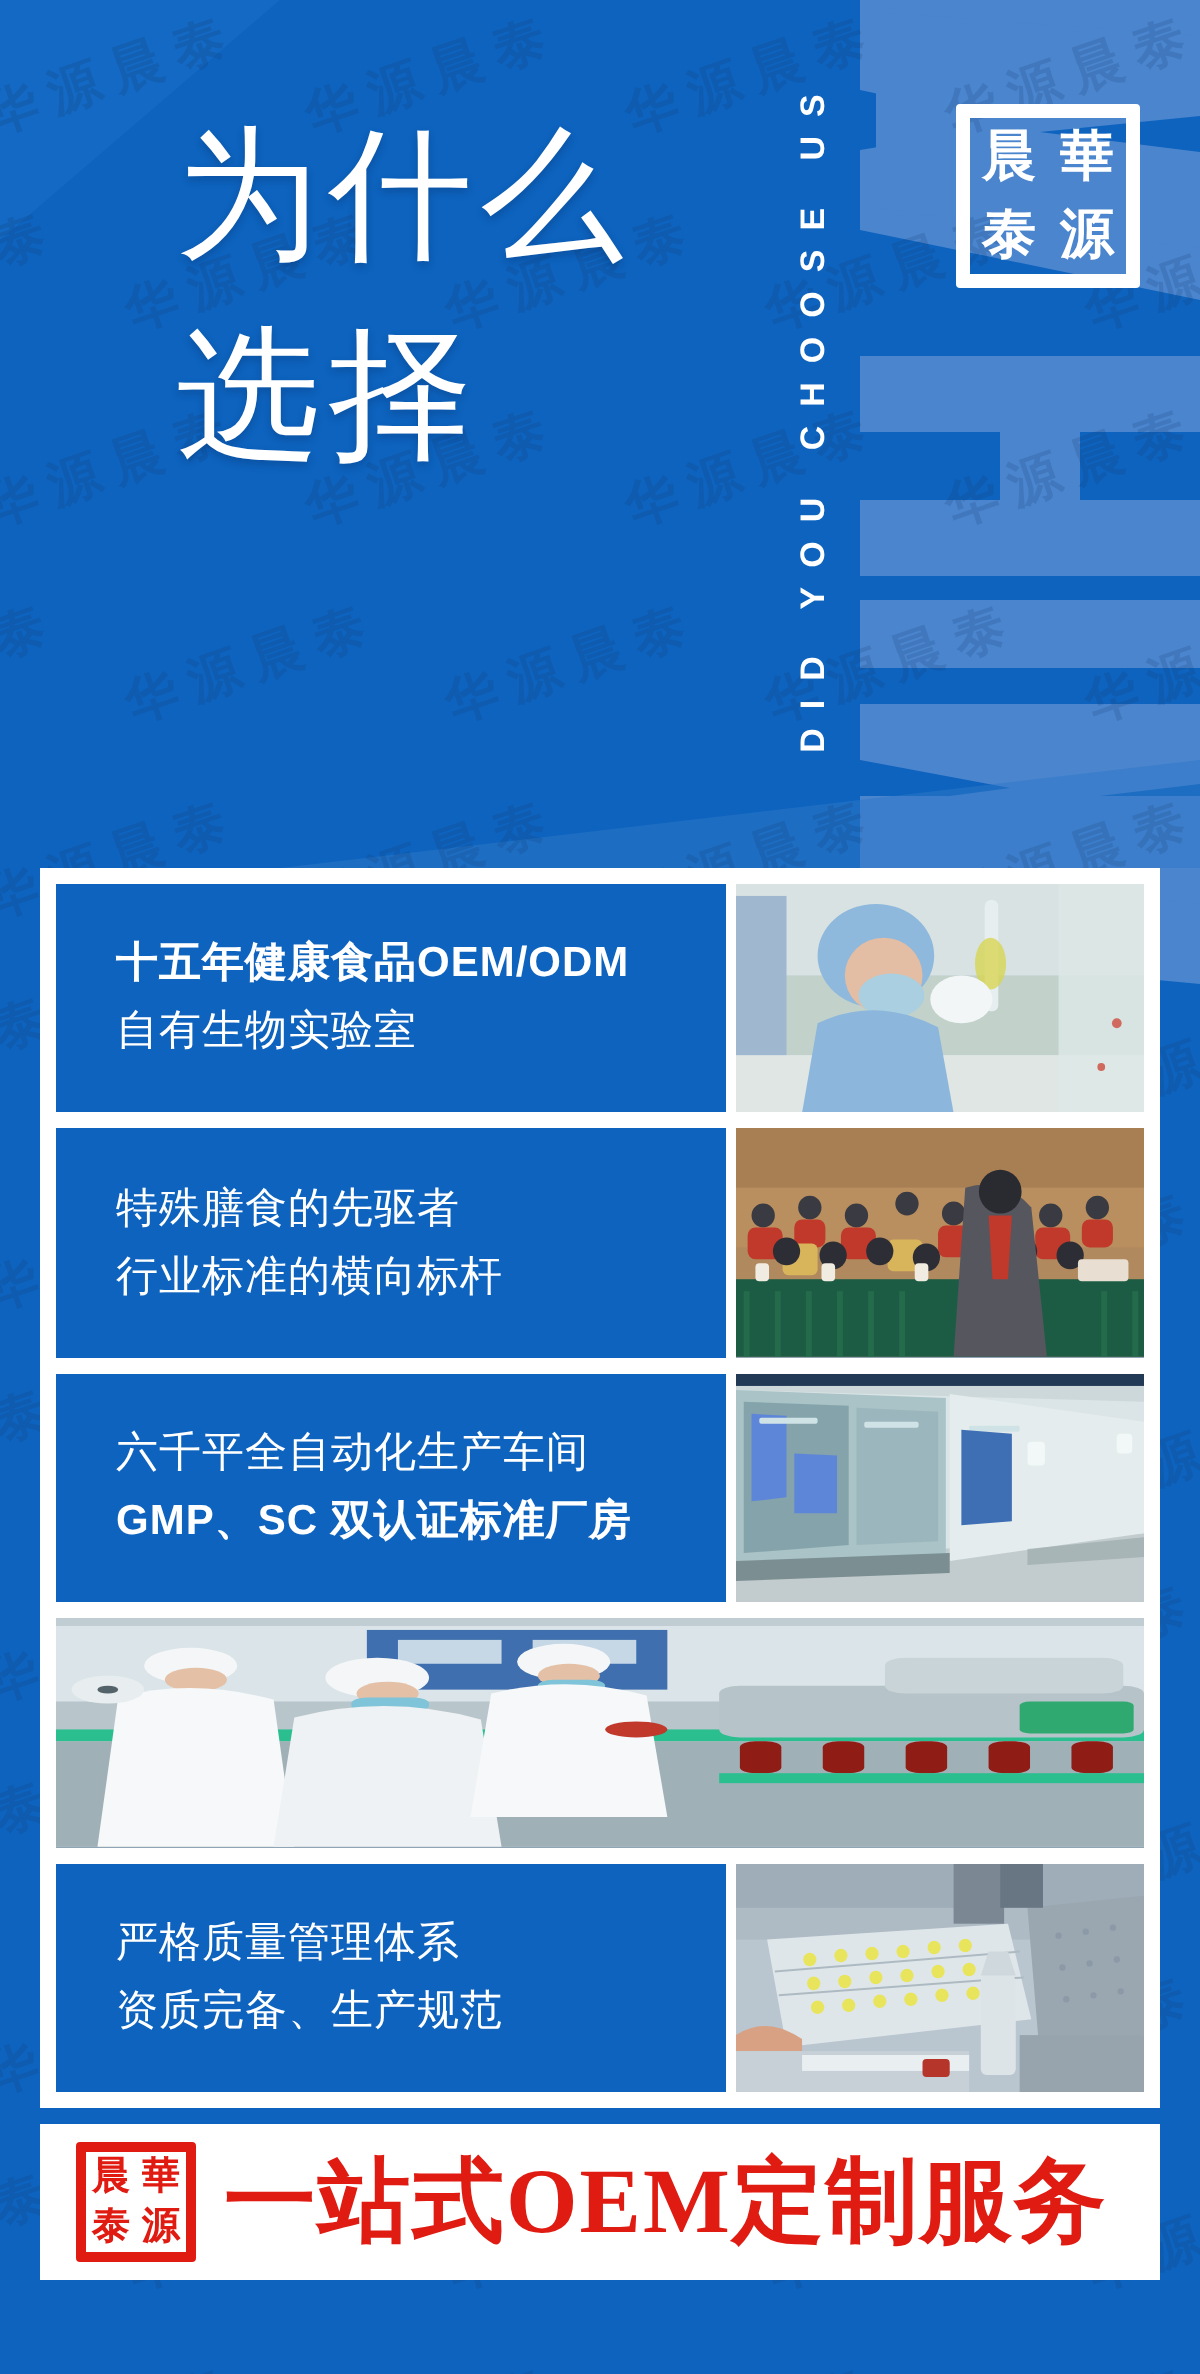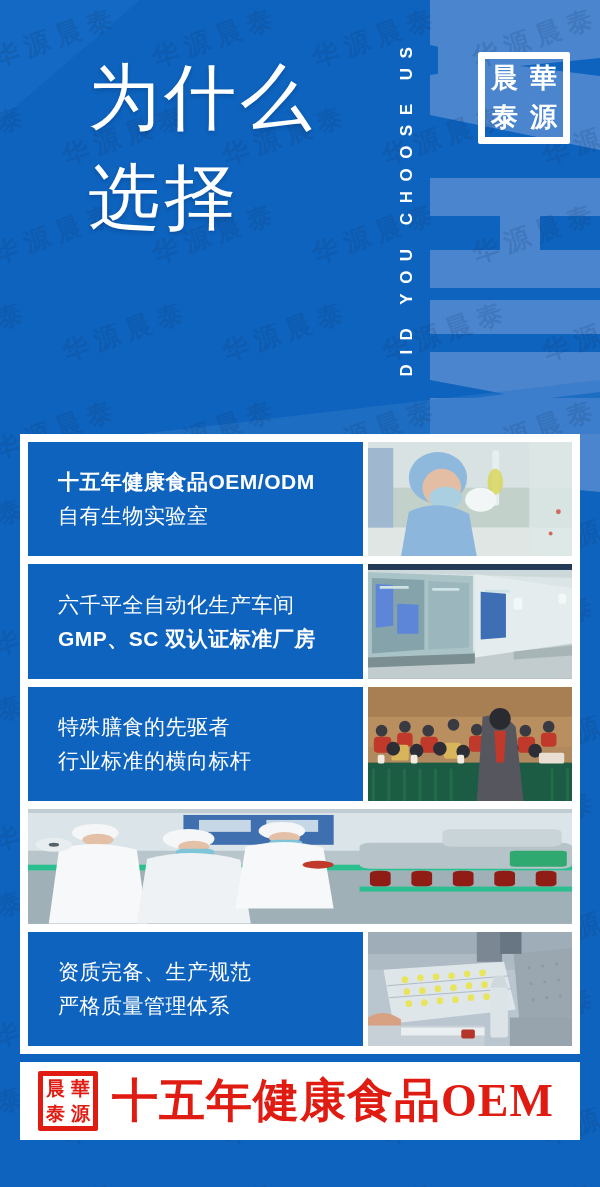--- a/index.html
+++ b/index.html
@@ -314,52 +314,20 @@
       <ellipse cx="131" cy="40" rx="8" ry="13" fill="#d8d44a" opacity=".75"></ellipse>
       <ellipse cx="116" cy="58" rx="16" ry="12" fill="#f2f6f7"></ellipse>
       <rect x="166" y="0" width="44" height="115" fill="#dde9e6" opacity=".8"></rect>
       <circle cx="196" cy="70" r="2.5" fill="#d06a5e"></circle>
       <circle cx="188" cy="92" r="2" fill="#d06a5e"></circle>
     </svg>
         </div>
       </div>
       <div class="card">
         <div class="card-text">
-          <div class="line">六千平全自动化生产车间</div>
-          <div class="line bold">GMP、SC 双认证标准厂房</div>
-        </div>
-        <div class="card-photo">
-    <svg viewBox="0 0 210 115" preserveAspectRatio="none">
-      <rect width="210" height="115" fill="#dbe4e6"></rect>
-      <polygon points="0,0 210,0 210,14 0,8" fill="#cdd8da"></polygon>
-      <polygon points="0,96 210,80 210,115 0,115" fill="#c2ccce"></polygon>
-      <polygon points="110,10 210,24 210,80 110,94" fill="#e4eced"></polygon>
-      <polygon points="0,8 108,12 108,92 0,98" fill="#a9c3c7"></polygon>
-      <polygon points="4,14 58,16 58,86 4,90" fill="#7e9ea6" opacity=".85"></polygon>
-      <polygon points="62,17 104,19 104,84 62,86" fill="#9ab4bb" opacity=".85"></polygon>
-      <g fill="#5e86d8">
-        <polygon points="8,20 26,21 26,62 8,64"></polygon>
-              <polygon points="30,40 52,41 52,70 30,70"></polygon>
-      </g>
-      <g fill="#cfe2e6">
-        <rect x="12" y="22" width="30" height="3" rx="1"></rect>
-              <rect x="66" y="24" width="28" height="3" rx="1"></rect>
-        <rect x="120" y="26" width="26" height="3" rx="1"></rect>
-      </g>
-      <polygon points="116,28 142,30 142,74 116,76" fill="#3e6fb5"></polygon>
-      <rect x="150" y="34" width="9" height="12" rx="2" fill="#f2f7f8"></rect>
-      <rect x="196" y="30" width="8" height="10" rx="2" fill="#f2f7f8"></rect>
-      <polygon points="150,88 210,82 210,92 150,96" fill="#95a5a7" opacity=".6"></polygon>
-      <rect x="0" y="0" width="210" height="6" fill="#233a56"></rect>
-      <polygon points="0,94 110,90 110,100 0,104" fill="#7b8e91"></polygon>
-    </svg>
-        </div>
-      </div>
-      <div class="card">
-        <div class="card-text">
           <div class="line">特殊膳食的先驱者</div>
           <div class="line">行业标准的横向标杆</div>
         </div>
         <div class="card-photo">
     <svg viewBox="0 0 210 115" preserveAspectRatio="none">
       <rect width="210" height="115" fill="#b08a5e"></rect>
       <rect width="210" height="30" fill="#a87f52"></rect>
       <rect y="30" width="210" height="30" fill="#b98f60"></rect>
       <g fill="#3a3a42">
         <circle cx="14" cy="44" r="6"></circle>
@@ -410,20 +378,52 @@
       </g>
       <rect x="116" y="64" width="5" height="13" rx="2" fill="#c8d14a"></rect>
       <path d="M118 30 Q138 24 152 40 L160 115 L112 115 Z" fill="#56565f"></path>
       <circle cx="136" cy="32" r="11" fill="#2a2a31"></circle>
       <path d="M130 44 L142 44 L140 76 L132 76 Z" fill="#c0392b"></path>
       <rect x="176" y="66" width="26" height="11" rx="2" fill="#e8dfd2"></rect>
     </svg>
         </div>
       </div>
       <div class="card">
+        <div class="card-text">
+          <div class="line">六千平全自动化生产车间</div>
+          <div class="line bold">GMP、SC 双认证标准厂房</div>
+        </div>
+        <div class="card-photo">
+    <svg viewBox="0 0 210 115" preserveAspectRatio="none">
+      <rect width="210" height="115" fill="#dbe4e6"></rect>
+      <polygon points="0,0 210,0 210,14 0,8" fill="#cdd8da"></polygon>
+      <polygon points="0,96 210,80 210,115 0,115" fill="#c2ccce"></polygon>
+      <polygon points="110,10 210,24 210,80 110,94" fill="#e4eced"></polygon>
+      <polygon points="0,8 108,12 108,92 0,98" fill="#a9c3c7"></polygon>
+      <polygon points="4,14 58,16 58,86 4,90" fill="#7e9ea6" opacity=".85"></polygon>
+      <polygon points="62,17 104,19 104,84 62,86" fill="#9ab4bb" opacity=".85"></polygon>
+      <g fill="#5e86d8">
+        <polygon points="8,20 26,21 26,62 8,64"></polygon>
+              <polygon points="30,40 52,41 52,70 30,70"></polygon>
+      </g>
+      <g fill="#cfe2e6">
+        <rect x="12" y="22" width="30" height="3" rx="1"></rect>
+              <rect x="66" y="24" width="28" height="3" rx="1"></rect>
+        <rect x="120" y="26" width="26" height="3" rx="1"></rect>
+      </g>
+      <polygon points="116,28 142,30 142,74 116,76" fill="#3e6fb5"></polygon>
+      <rect x="150" y="34" width="9" height="12" rx="2" fill="#f2f7f8"></rect>
+      <rect x="196" y="30" width="8" height="10" rx="2" fill="#f2f7f8"></rect>
+      <polygon points="150,88 210,82 210,92 150,96" fill="#95a5a7" opacity=".6"></polygon>
+      <rect x="0" y="0" width="210" height="6" fill="#233a56"></rect>
+      <polygon points="0,94 110,90 110,100 0,104" fill="#7b8e91"></polygon>
+    </svg>
+        </div>
+      </div>
+      <div class="card">
         <div class="card-photo">
     <svg viewBox="0 0 210 115" preserveAspectRatio="none">
       <rect width="210" height="115" fill="#cdd9de"></rect>
       <rect width="210" height="42" fill="#dbe5e9"></rect>
       <rect x="60" y="6" width="58" height="30" fill="#3f6fae"></rect>
       <rect x="66" y="11" width="20" height="12" fill="#c6d7e6"></rect>
       <rect x="92" y="11" width="20" height="12" fill="#c6d7e6"></rect>
       <rect x="0" y="42" width="210" height="20" fill="#b8c6cc"></rect>
       <rect x="0" y="56" width="210" height="6" fill="#2bbf8f"></rect>
       <rect x="0" y="62" width="210" height="53" fill="#9fb0b6"></rect>
@@ -455,22 +455,22 @@
       </g>
       <rect x="128" y="78" width="82" height="5" fill="#2bbf8f"></rect>
       <circle cx="10" cy="36" r="7" fill="#e8eef0"></circle>
       <circle cx="10" cy="36" r="2" fill="#54636a"></circle>
       <rect x="0" y="0" width="210" height="4" fill="#c0cdd2"></rect>
     </svg>
         </div>
       </div>
       <div class="card">
         <div class="card-text">
+          <div class="line">严格质量管理体系</div>
           <div class="line">资质完备、生产规范</div>
-          <div class="line">严格质量管理体系</div>
         </div>
         <div class="card-photo">
     <svg viewBox="0 0 210 115" preserveAspectRatio="none">
       <rect width="210" height="115" fill="#b9c5cf"></rect>
       <rect width="210" height="24" fill="#9fadb8"></rect>
       <rect x="0" y="22" width="210" height="16" fill="#aebbc4"></rect>
       <polygon points="16,38 140,30 152,78 26,92" fill="#dfe6ea"></polygon>
       <g fill="#e8e45c">
         <circle cx="38" cy="48" r="3.4"></circle>
               <circle cx="54" cy="46" r="3.4"></circle>
@@ -524,14 +524,14 @@
 
 <div id="bottom-banner">
   <div id="banner-seal" class="seal">
     <div class="seal-grid">
       <span>華</span>
       <span>晨</span>
       <span>源</span>
       <span>泰</span>
     </div>
   </div>
-  <div id="banner-text">十五年健康食品OEM</div>
+  <div id="banner-text">一站式OEM定制服务</div>
 </div>
 
 </body></html>

